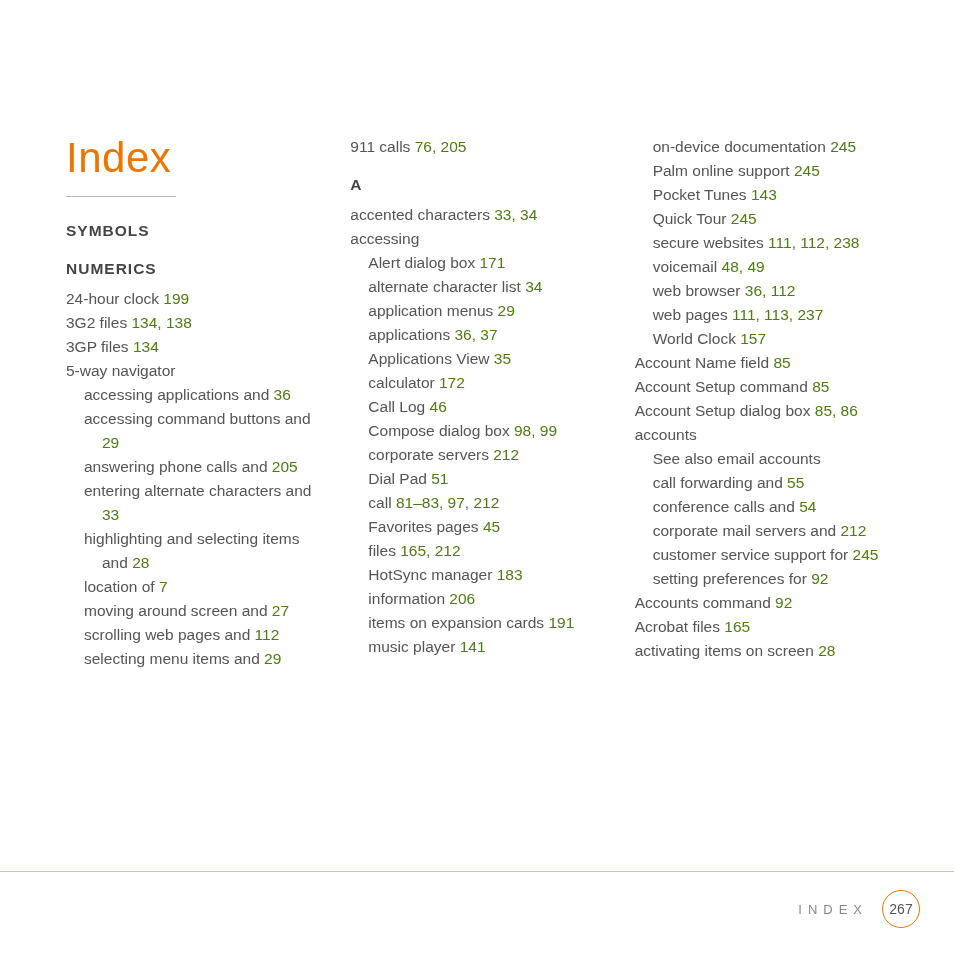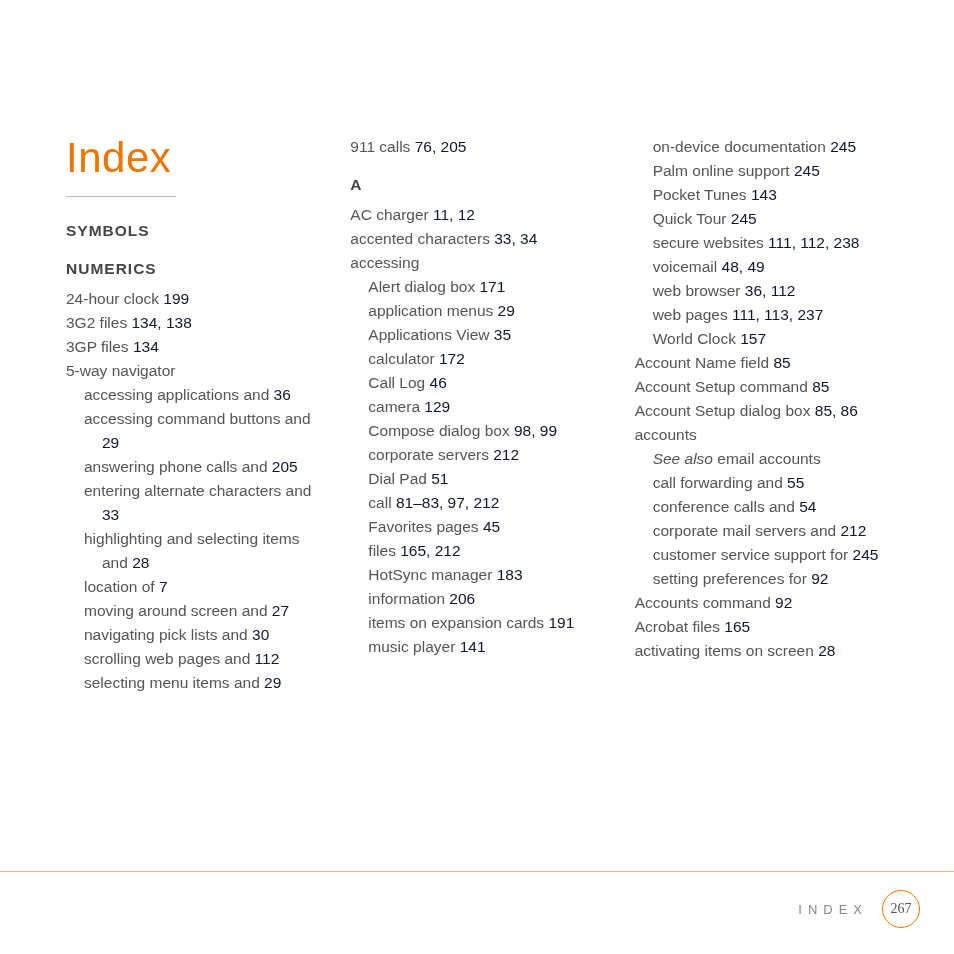--- a/index.html
+++ b/index.html
@@ -40,24 +40,24 @@
     letter-spacing: 1px;
     margin-top: 14px;
     margin-bottom: 6px;
   }
   .section-head.first { margin-top: 0; }
   .entry {
     color: #555;
   }
   .sub1 { padding-left: 18px; text-indent: -18px; margin-left: 18px;}
   .pg {
-    color: #0f172a;
+    color: #4d7c0f;
     cursor: pointer;
   }
-  .italic { font-style: italic; }
+  .italic { }
   .footer {
     position: absolute;
     bottom: 26px;
     left: 0;
     right: 0;
     border-top: 1px solid #f0b880;
     padding-top: 18px;
     padding-right: 34px;
     display: flex;
     justify-content: flex-end;
@@ -72,21 +72,20 @@
   .page-circle {
     width: 38px;
     height: 38px;
     border: 1.5px solid #ee7600;
     border-radius: 50%;
     display: flex;
     align-items: center;
     justify-content: center;
     font-size: 14px;
     color: #555;
-    font-family: Liberation Serif, serif;
   }
   .col3 { padding-top: 10px; }
   .col2 { padding-top: 10px; }
 </style>
 </head>
 <body>
 
 <div class="page">
 
   <div class="col">
@@ -101,39 +100,38 @@
     <div class="entry"><span>3GP files </span><span class="pg">134</span></div>
     <div class="entry">5-way navigator</div>
 
     <div class="entry sub1"><span>accessing applications and </span><span class="pg">36</span></div>
     <div class="entry sub1"><span>accessing command buttons and </span><span class="pg">29</span></div>
     <div class="entry sub1"><span>answering phone calls and </span><span class="pg">205</span></div>
     <div class="entry sub1"><span>entering alternate characters and </span><span class="pg">33</span></div>
     <div class="entry sub1"><span>highlighting and selecting items and </span><span class="pg">28</span></div>
     <div class="entry sub1"><span>location of </span><span class="pg">7</span></div>
     <div class="entry sub1"><span>moving around screen and </span><span class="pg">27</span></div>
-    <div class="entry sub1"><span>navigating pick lists and </span><span class="pg">30</span></div>
     <div class="entry sub1"><span>scrolling web pages and </span><span class="pg">112</span></div>
     <div class="entry sub1"><span>selecting menu items and </span><span class="pg">29</span></div>
   </div>
 
   <div class="col col2">
     <div class="entry"><span>911 calls </span><span class="pg">76, 205</span></div>
 
     <div class="section-head">A</div>
-    <div class="entry"><span>AC charger </span><span class="pg">11, 12</span></div>
     <div class="entry"><span>accented characters </span><span class="pg">33, 34</span></div>
     <div class="entry">accessing</div>
 
     <div class="entry sub1"><span>Alert dialog box </span><span class="pg">171</span></div>
+    <div class="entry sub1"><span>alternate character list </span><span class="pg">34</span></div>
     <div class="entry sub1"><span>application menus </span><span class="pg">29</span></div>
+    <div class="entry sub1"><span>applications </span><span class="pg">36, 37</span></div>
     <div class="entry sub1"><span>Applications View </span><span class="pg">35</span></div>
     <div class="entry sub1"><span>calculator </span><span class="pg">172</span></div>
     <div class="entry sub1"><span>Call Log </span><span class="pg">46</span></div>
-    <div class="entry sub1"><span>camera </span><span class="pg">129</span></div>
     <div class="entry sub1"><span>Compose dialog box </span><span class="pg">98, 99</span></div>
     <div class="entry sub1"><span>corporate servers </span><span class="pg">212</span></div>
     <div class="entry sub1"><span>Dial Pad </span><span class="pg">51</span></div>
     <div class="entry sub1"><span>call </span><span class="pg">81–83, 97, 212</span></div>
     <div class="entry sub1"><span>Favorites pages </span><span class="pg">45</span></div>
     <div class="entry sub1"><span>files </span><span class="pg">165, 212</span></div>
     <div class="entry sub1"><span>HotSync manager </span><span class="pg">183</span></div>
     <div class="entry sub1"><span>information </span><span class="pg">206</span></div>
     <div class="entry sub1"><span>items on expansion cards </span><span class="pg">191</span></div>
     <div class="entry sub1"><span>music player </span><span class="pg">141</span></div>

